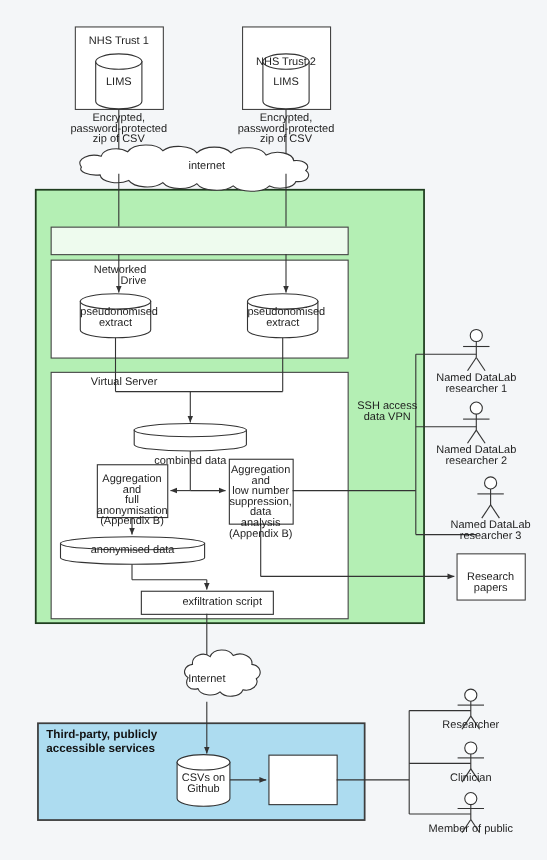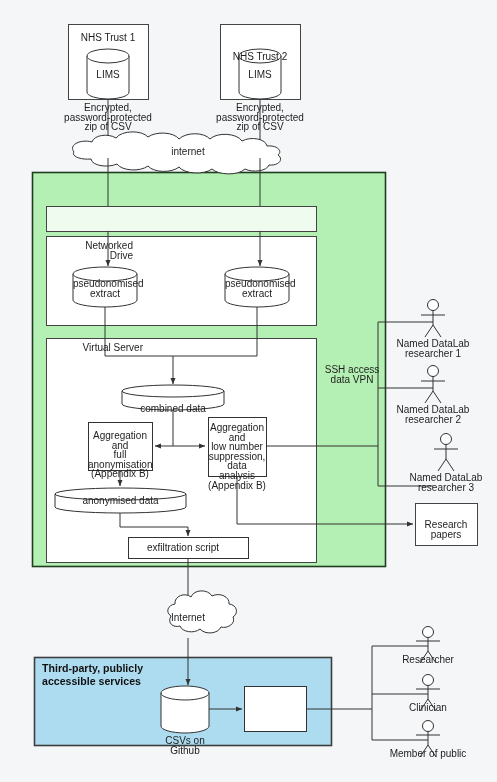--- a/index.html
+++ b/index.html
@@ -246,51 +246,51 @@
 password-protected
 zip of CSV</div>
 
   <div class="lbl" style="left:148px; top:147px; width:80px;">internet</div>
 
   <div class="lbl" style="left:73px; top:279px; width:64px;">pseudonomised
 extract</div>
   <div class="lbl" style="left:225px; top:279px; width:64px;">pseudonomised
 extract</div>
 
-  <div class="lbl" style="left:122px; top:404px; width:102px;">combined data</div>
+  <div class="lbl" style="left:122px; top:415px; width:102px;">combined data</div>
 
   <div class="lbl" style="left:88px; top:431px; width:64px;">Aggregation and
 full anonymisation
 (Appendix B)</div>
 
   <div class="lbl" style="left:208px; top:423px; width:58px;">Aggregation and
 low number
 suppression, data
 analysis
 (Appendix B)</div>
 
   <div class="lbl" style="left:55px; top:496px; width:131px;">anonymised data</div>
 
-  <div class="lbl" style="left:123px; top:543px; width:120px;">exfiltration script</div>
+  <div class="lbl" style="left:142px; top:543px; width:120px;">exfiltration script</div>
 
   <div class="lbl" style="left:320px; top:365px; width:64px;">SSH access
 data VPN</div>
 
   <div class="lbl" style="left:393px; top:339px; width:80px;">Named DataLab
 researcher 1</div>
   <div class="lbl" style="left:393px; top:405px; width:80px;">Named DataLab
 researcher 2</div>
   <div class="lbl" style="left:406px; top:473px; width:80px;">Named DataLab
 researcher 3</div>
 
   <div class="lbl" style="left:415px; top:520px; width:62px;">Research papers</div>
 
   <div class="lbl" style="left:158px; top:613px; width:60px;">Internet</div>
 
-  <div class="lbl" style="left:155px; top:736px; width:60px;">CSVs on
+  <div class="lbl" style="left:155px; top:703px; width:60px;">CSVs on
 Github</div>
 
 
   <div class="lbl" style="left:398px; top:655px; width:60px;">Researcher</div>
   <div class="lbl" style="left:398px; top:703px; width:60px;">Clinician</div>
   <div class="lbl" style="left:383px; top:749px; width:90px;">Member of public</div>
 
 </div>
 
 </body></html>

